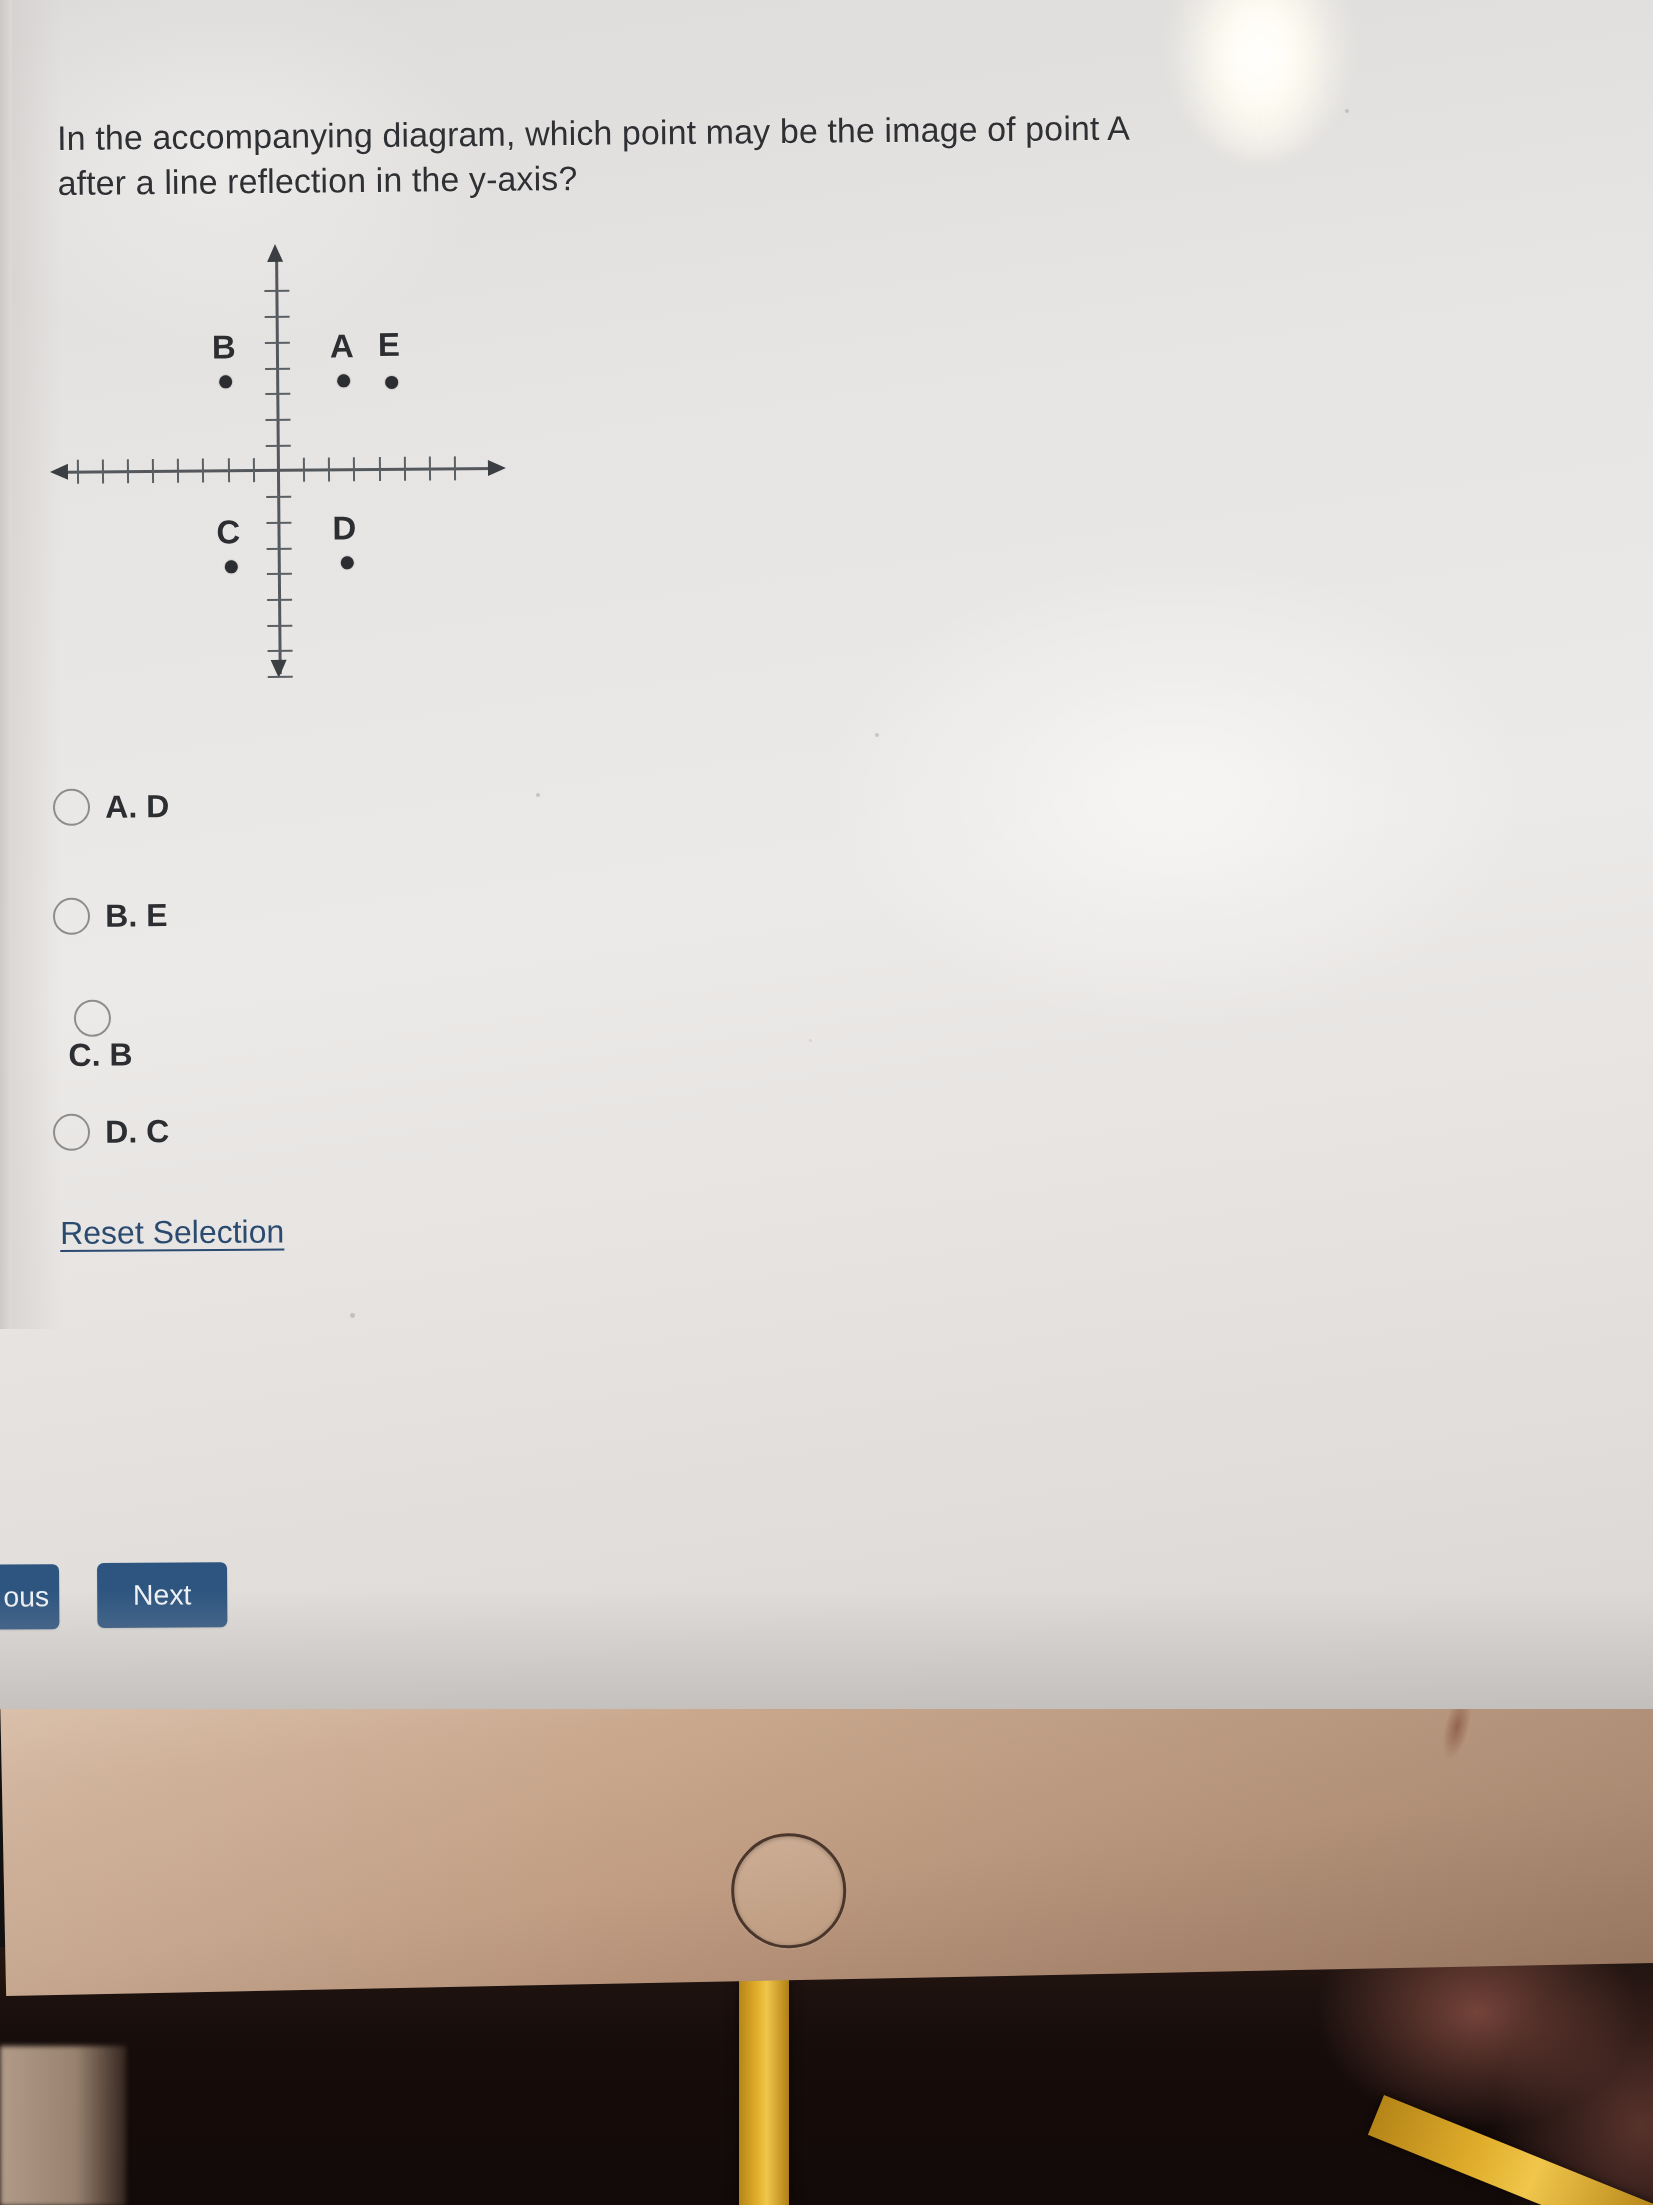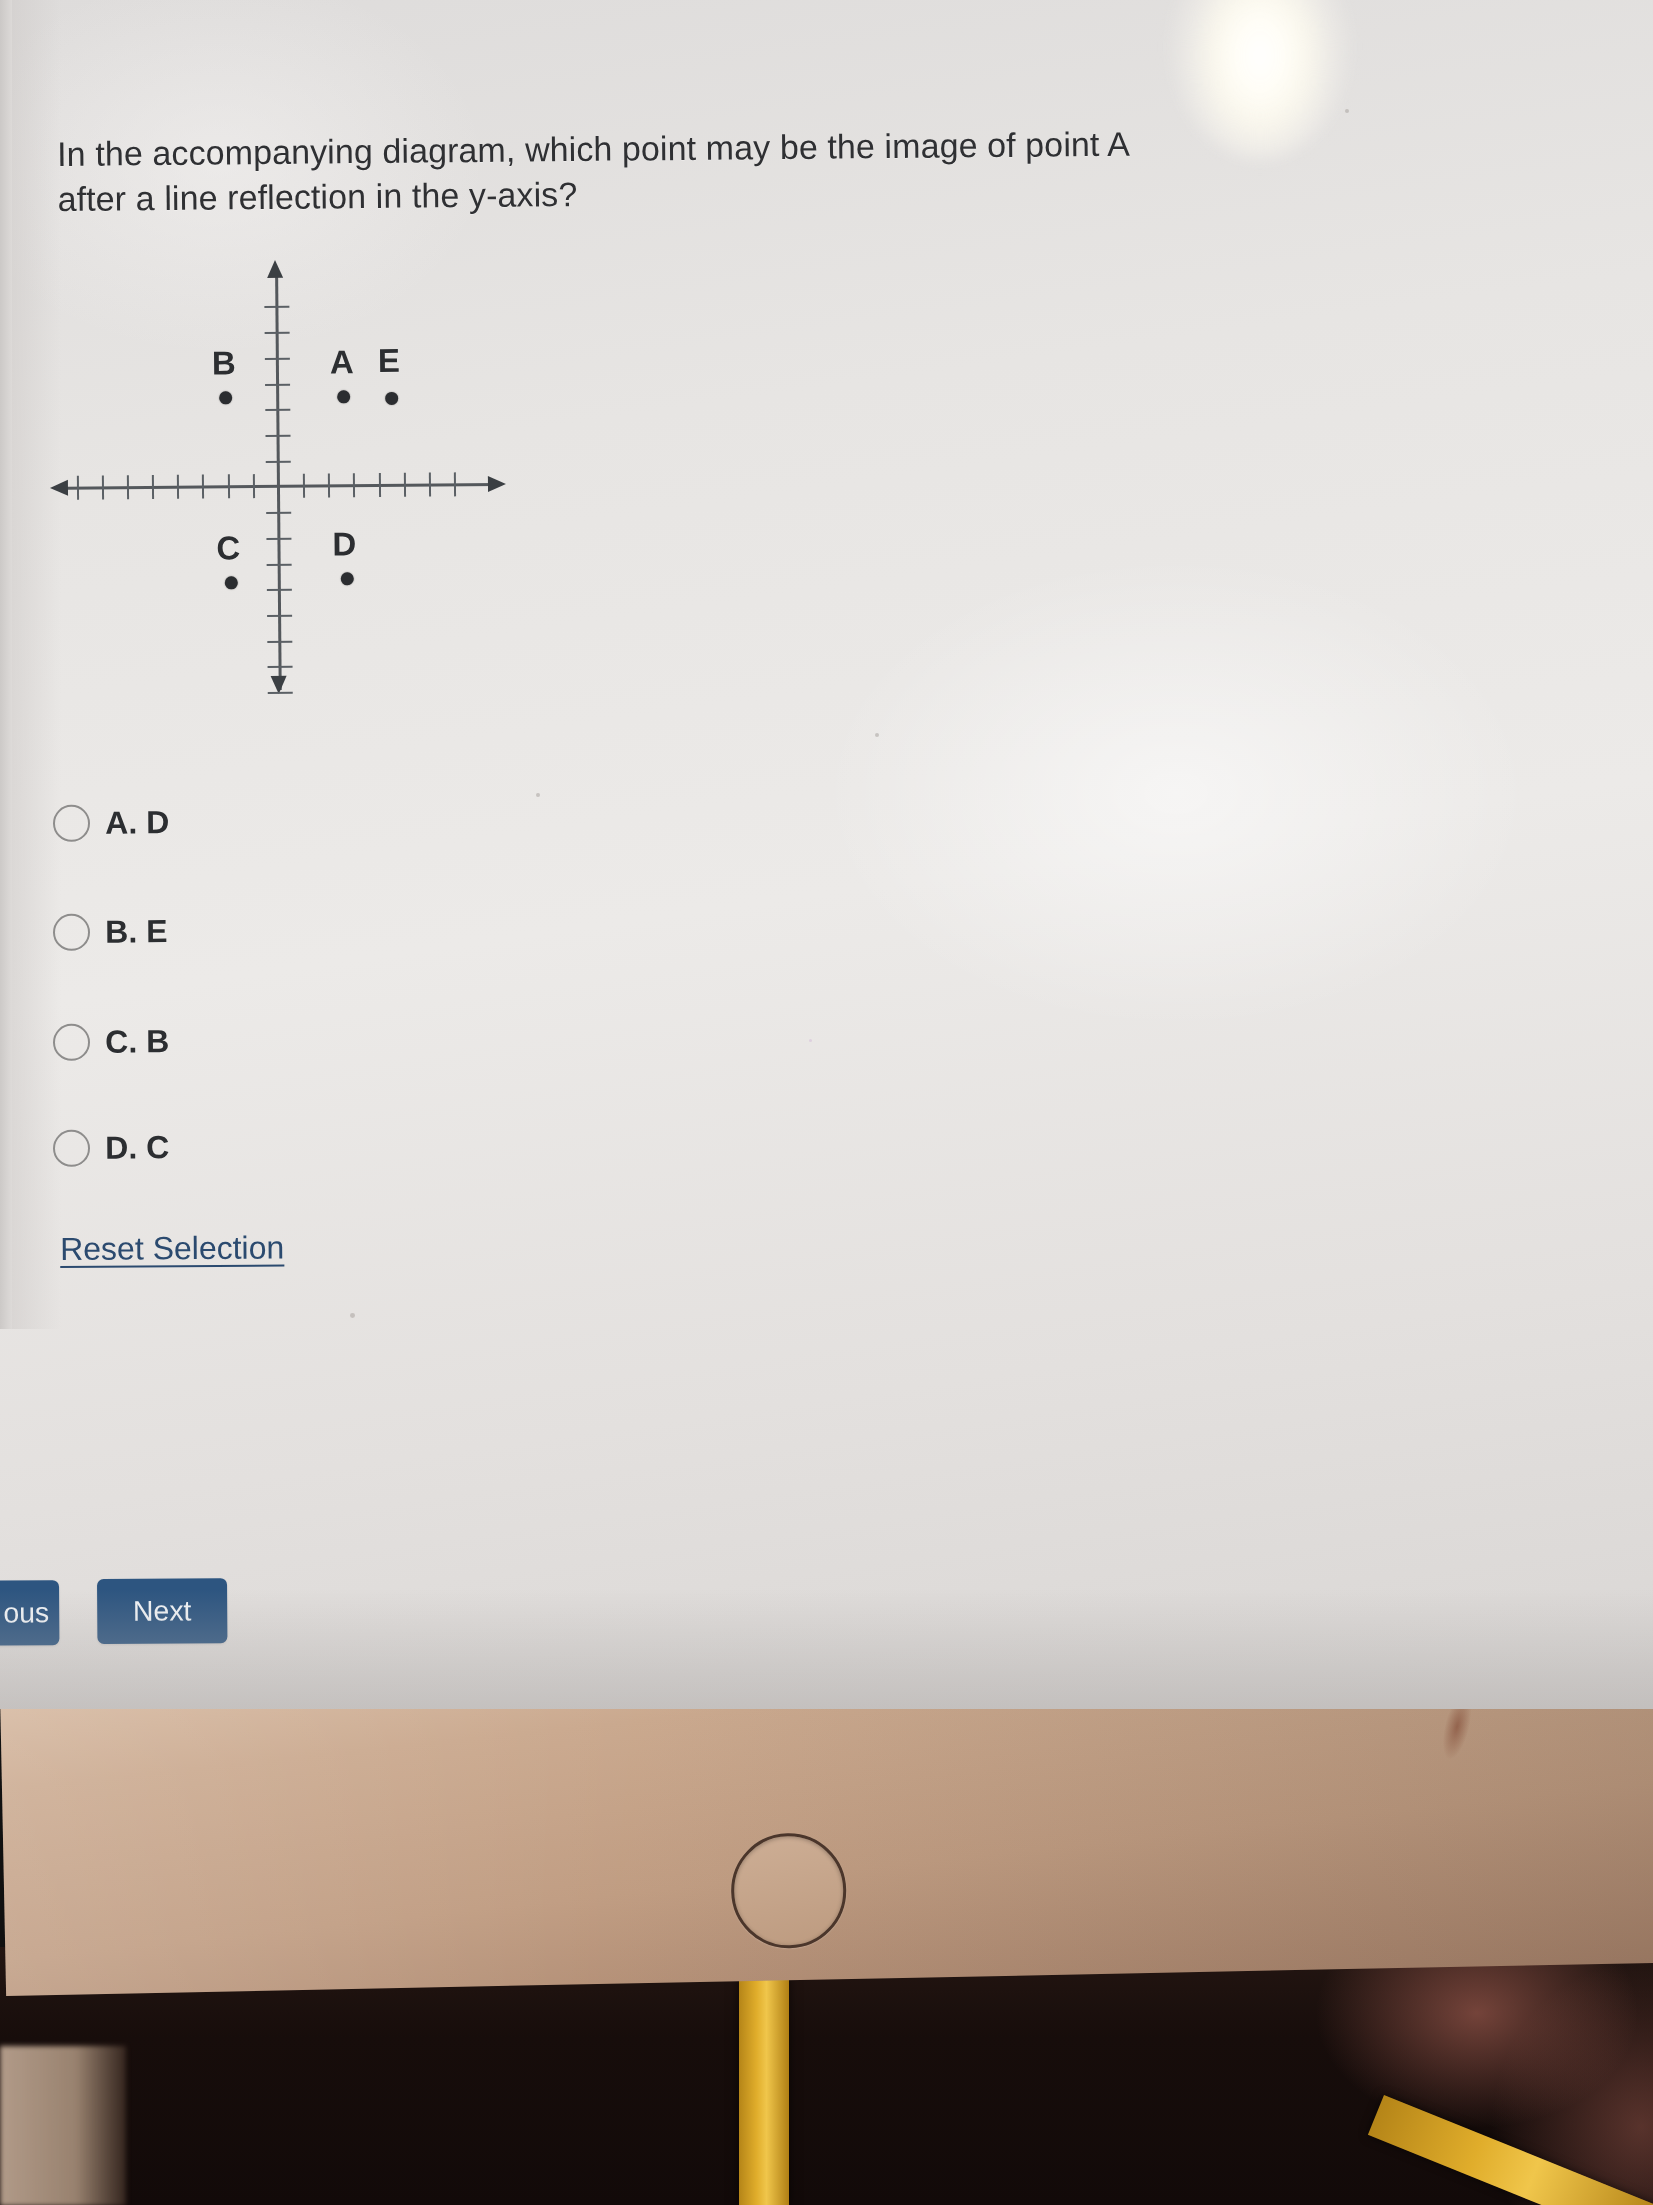--- a/index.html
+++ b/index.html
@@ -91,21 +91,21 @@
     background:linear-gradient(90deg,#c9c6c4 0%, #dcd9d7 100%);
     opacity:.9;
   }
   .leftstrip2{
     position:absolute; left:12px; top:0; width:49px; height:1329px;
     background:linear-gradient(90deg, rgba(206,202,200,.55) 0%, rgba(230,227,225,0) 100%);
   }
 
   
   .content{
-    position:absolute; left:0; top:16px; width:1654px; height:2003px;
+    position:absolute; left:0; top:0; width:1654px; height:2003px;
   }
   .qtext{
     position:absolute; left:57px; top:116px; width:1477px;
     font-size:34px; line-height:1.33;
     color:#2f3033;
     letter-spacing:0.1px;
     transform:rotate(-0.55deg);
     transform-origin:left top;
     text-shadow:0 0.5px 0 rgba(255,255,255,.55);
   }
@@ -263,21 +263,21 @@
       </div>
 
       <div class="opt" style="top:781px;justify-content:flex-end;">
         <span class="radio"></span>
         <span class="optlabel">A. D</span>
       </div>
       <div class="opt" style="top:890px;">
         <span class="radio"></span>
         <span class="optlabel">B. E</span>
       </div>
-      <div class="opt" style="top:1000px;">
+      <div class="opt" style="top:1000px;flex-direction:column;">
         <span class="radio"></span>
         <span class="optlabel">C. B</span>
       </div>
       <div class="opt" style="top:1106px;">
         <span class="radio"></span>
         <span class="optlabel">D. C</span>
       </div>
 
       <a class="resetlink" href="#">Reset Selection</a>
 

